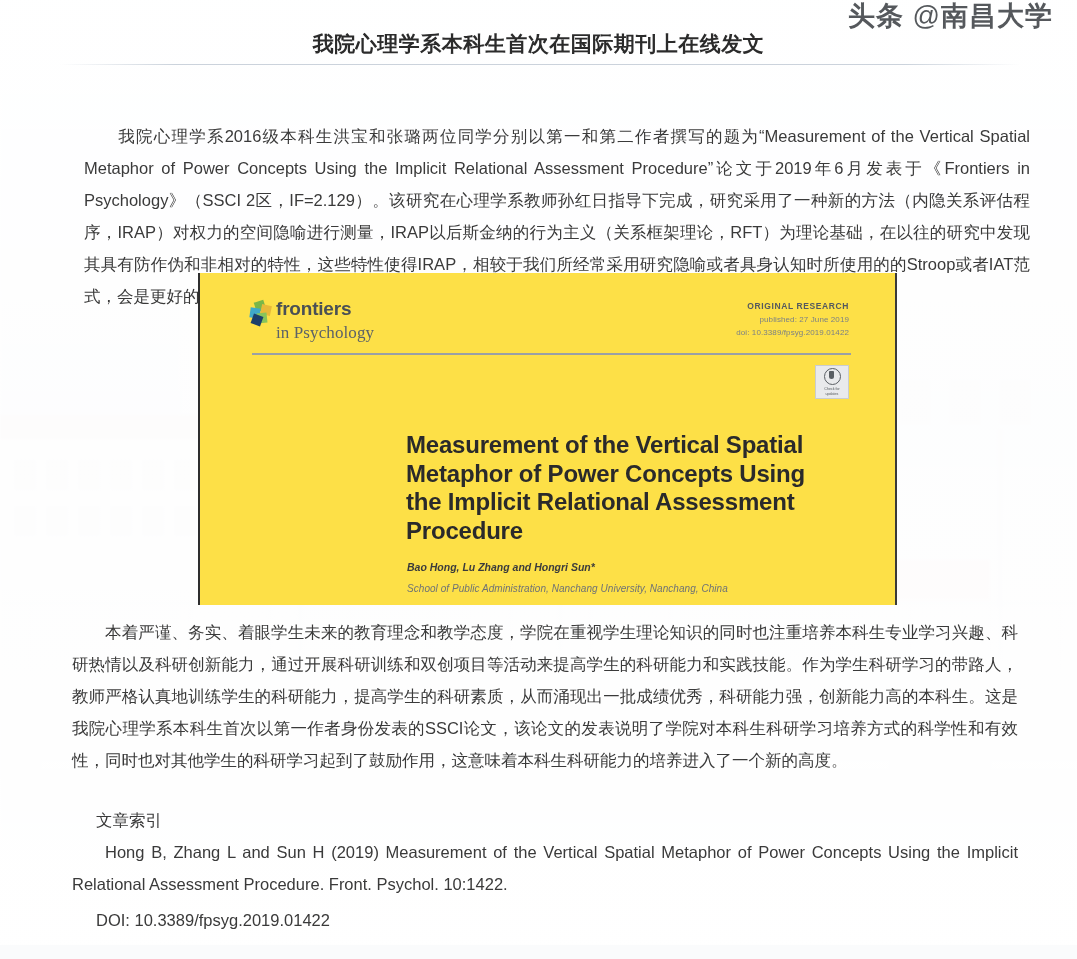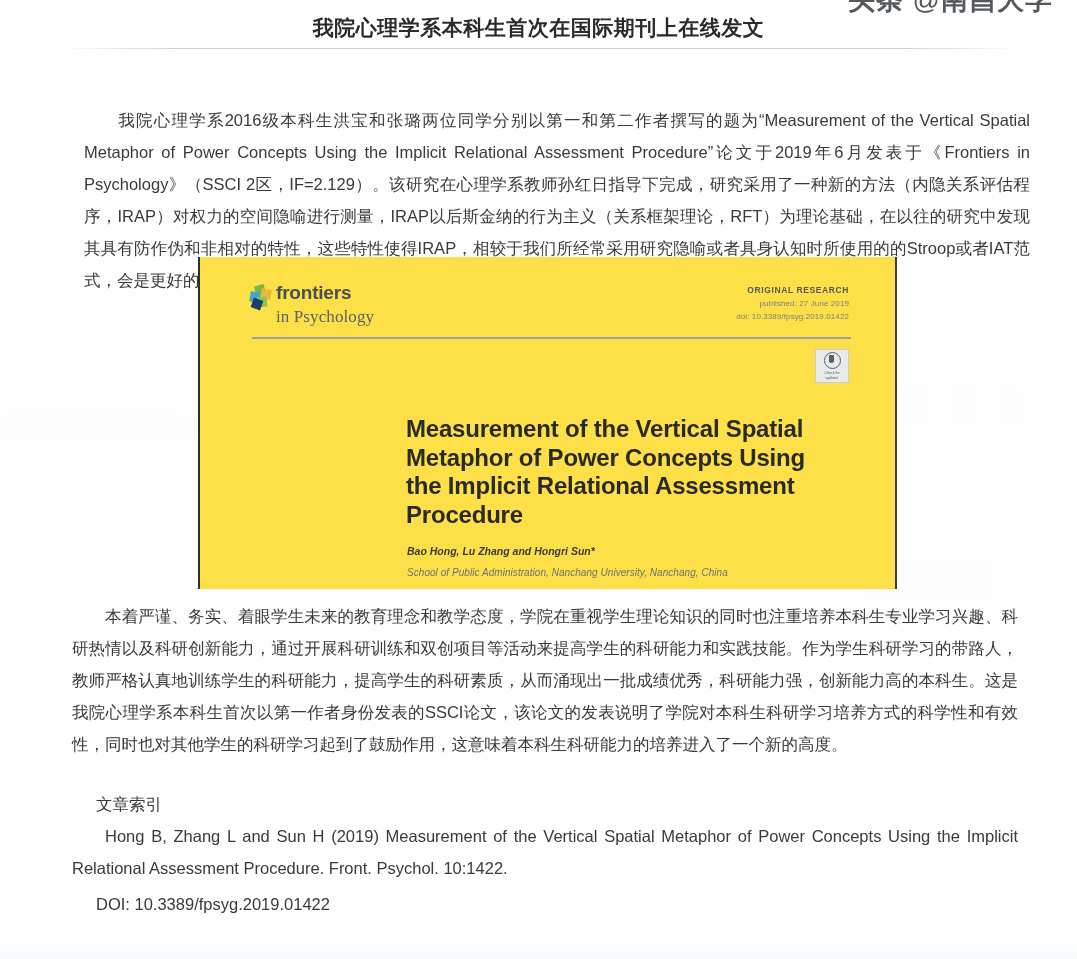--- a/index.html
+++ b/index.html
@@ -48,21 +48,21 @@
   }
 
   
   .page-title {
     text-align: center;
     font-size: 21px;
     font-weight: bold;
     color: #2b2b2b;
     letter-spacing: 0.5px;
     padding-top: 14px;
-    margin: 0;
+    margin: 16px;
   }
   .title-rule {
     position: absolute;
     left: 60px;
     top: 48px;
     width: 960px;
     height: 1px;
     background: linear-gradient(90deg,
         rgba(206,214,222,0) 0%,
         rgba(186,196,208,0.75) 12%,

